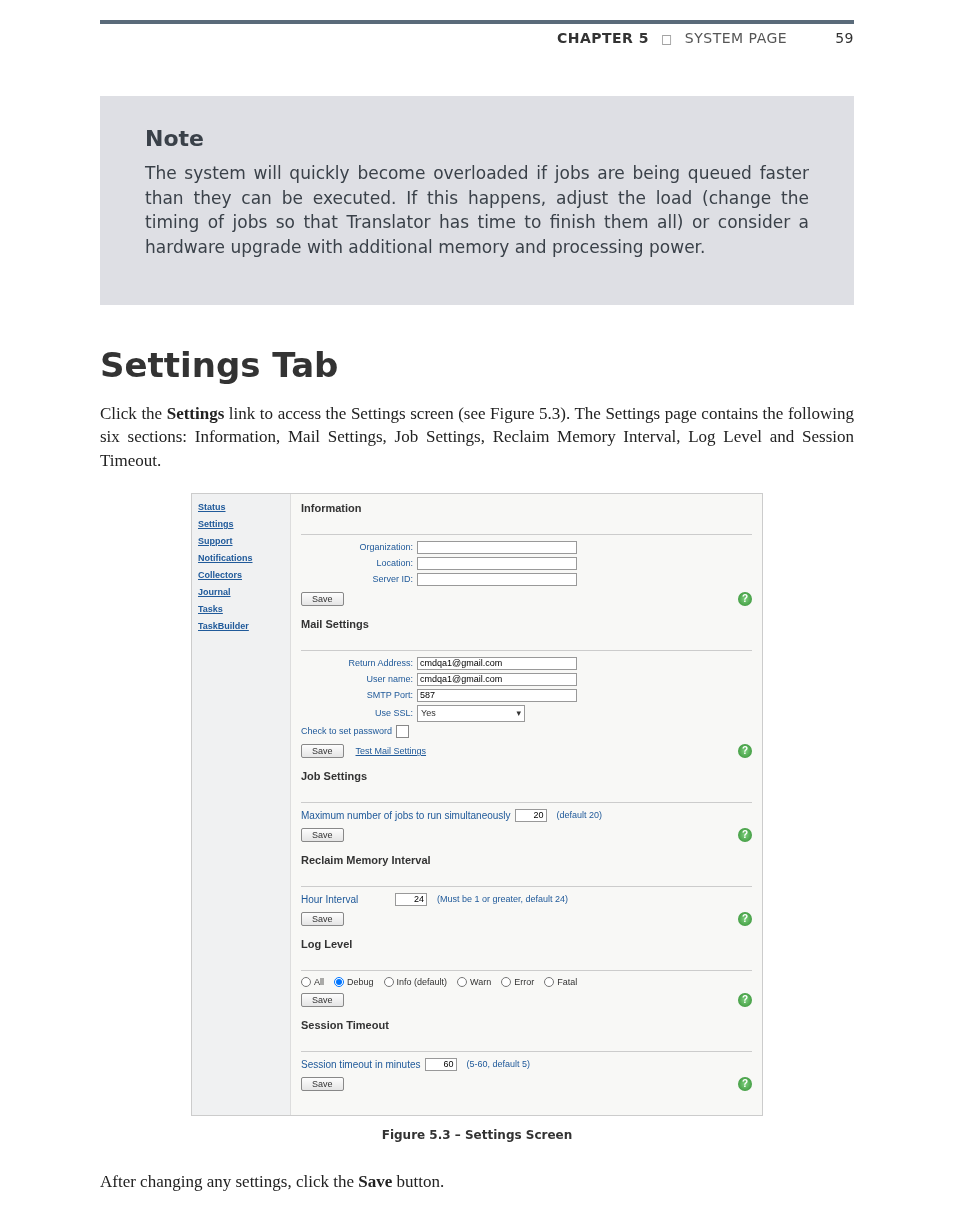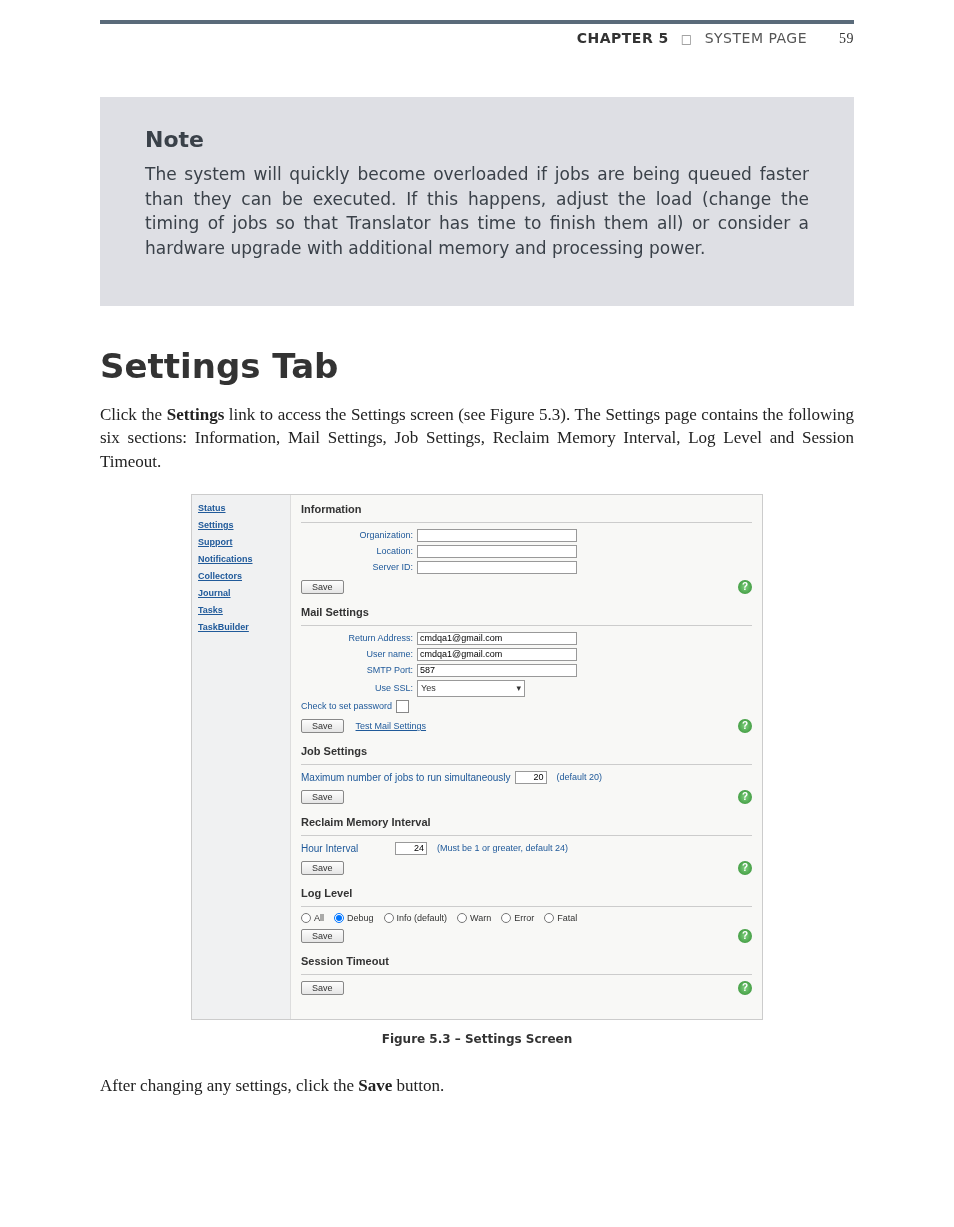--- a/index.html
+++ b/index.html
@@ -25,21 +25,21 @@
     justify-content: flex-end;
     align-items: baseline;
     gap: 12px;
     font-family: "DejaVu Sans", Arial, sans-serif;
     font-size: 14px;
     color: #555;
     letter-spacing: 0.5px;
   }
   .header-chapter { font-weight: bold; color: #333; }
   .header-sep { font-size: 12px; color: #888; }
-  .header-page { font-size: 14px; color: #333; margin-left: 20px; font-family: Liberation Serif, serif; }
+  .header-page { font-size: 14px; color: #333; margin-left: 36px; }
 
   .note-box {
     background: #dedfe4;
     padding: 30px 45px 45px 45px;
     margin-top: 50px;
     margin-bottom: 40px;
   }
   .note-title {
     font-family: "DejaVu Sans", Arial, sans-serif;
     font-weight: bold;
@@ -103,21 +103,21 @@
     padding: 8px 10px 12px 10px;
     box-sizing: border-box;
   }
   .fig-section {
     margin-bottom: 12px;
   }
   .fig-section-title {
     font-weight: bold;
     font-size: 11px;
     border-bottom: 1px solid #ccc;
-    padding-bottom: 7px;
+    padding-bottom: 20px;
     margin-bottom: 6px;
     color: #333;
   }
   .fig-row {
     display: flex;
     align-items: center;
     margin-bottom: 3px;
     gap: 4px;
   }
   .fig-label {
@@ -350,20 +350,25 @@
             </label>
         </div>
         <div class="fig-foot-row">
           <span class="fig-button">Save</span>
           <span class="fig-help">?</span>
         </div>
       </div>
 
       <div class="fig-section">
         <div class="fig-section-title">Session Timeout</div>
+        <div class="fig-row">
+          <span style="color:#205a9a;">Session timeout in minutes</span>
+          <input class="fig-input w40" value="60" style="">
+          <span class="fig-hint">(5-60, default 5)</span>
+        </div>
         <div class="fig-foot-row">
           <span class="fig-button">Save</span>
           <span class="fig-help">?</span>
         </div>
       </div>
 
     </div>
   </div>
 
   <div class="figure-caption">Figure 5.3 – Settings Screen</div>

